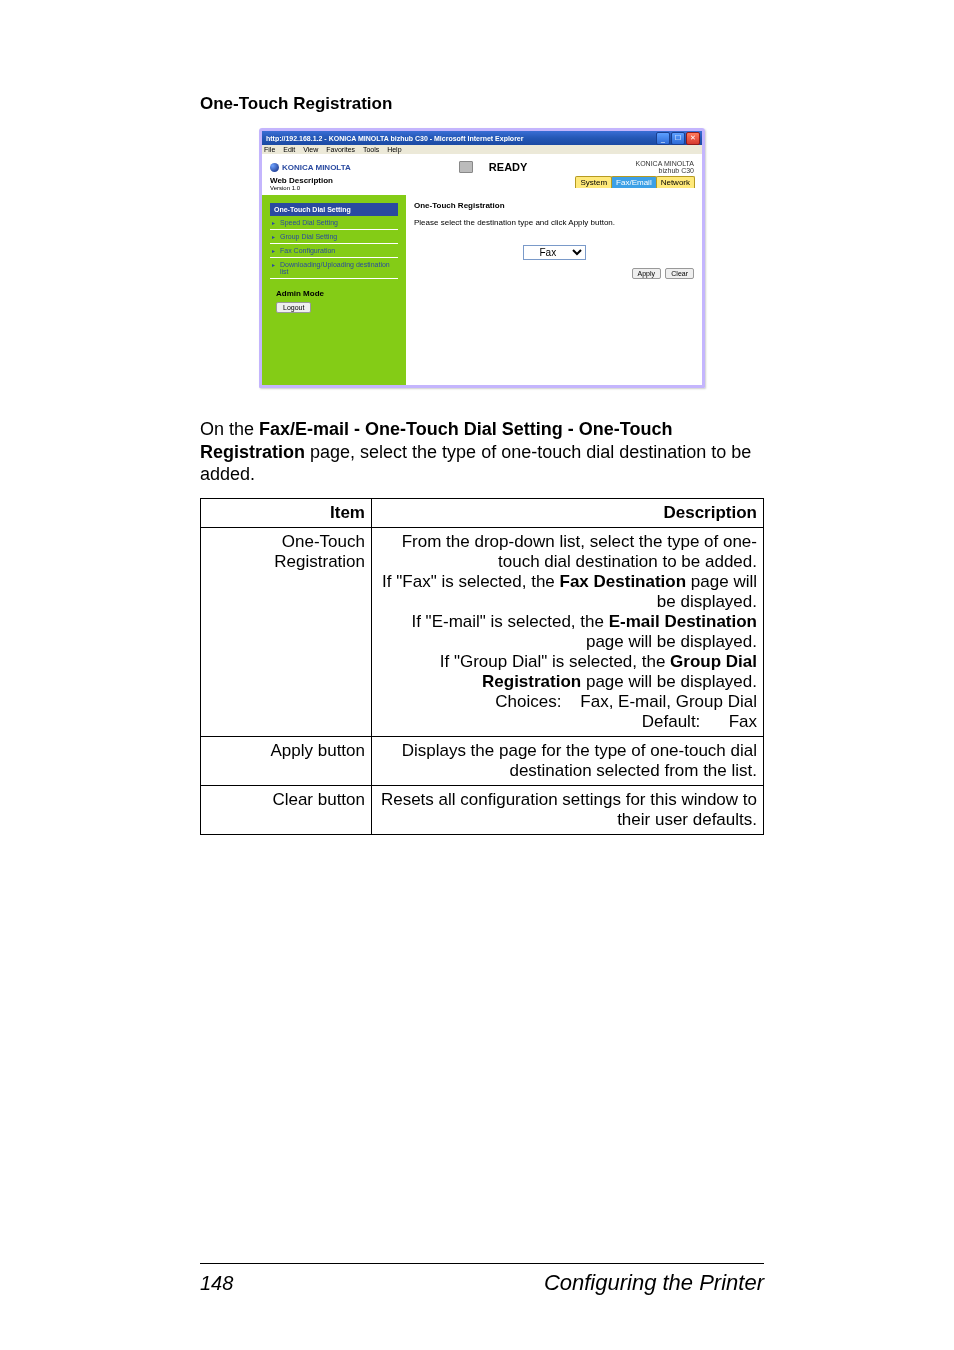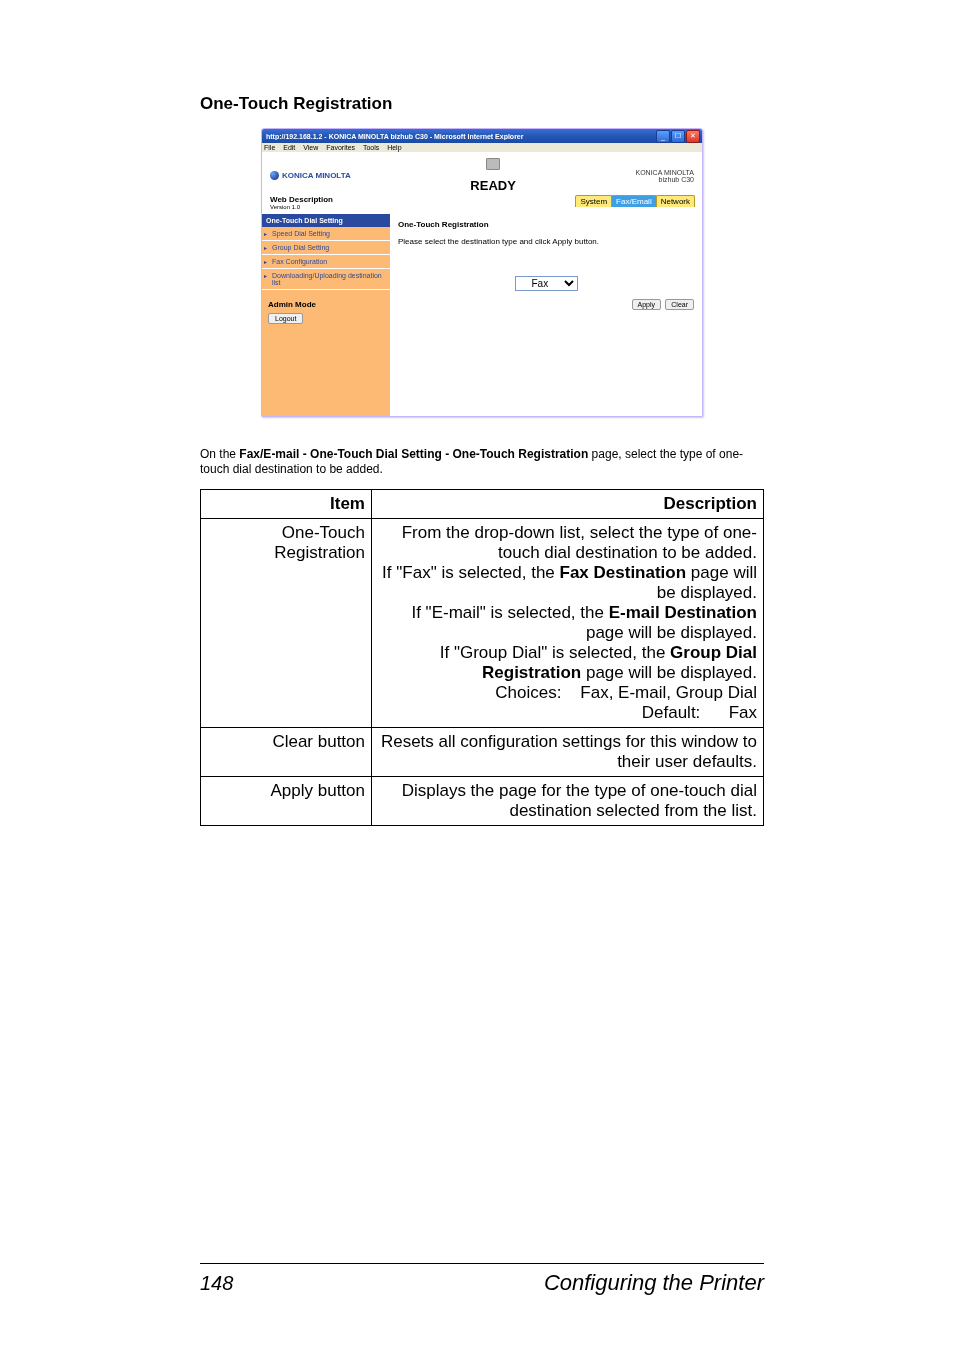--- a/index.html
+++ b/index.html
@@ -18,21 +18,21 @@
   }
   .section-title {
     font-weight: bold;
     font-size: 17px;
     margin-bottom: 14px;
   }
   
   .browser-window {
     width: 440px;
     margin: 0 auto 30px auto;
-    border: 1px solid #c4b5fd;
+    border: 3px solid #c4b5fd;
     border-radius: 3px 3px 1px 1px;
     box-shadow: 1px 1px 2px rgba(0,0,0,0.2);
     overflow: hidden;
     font-family: Tahoma, sans-serif;
   }
   .titlebar {
     display: flex;
     align-items: center;
     height: 14px;
     background: linear-gradient(to bottom, #3a6ed5 0%, #2457b5 50%, #1b4aa3 100%);
@@ -70,38 +70,38 @@
     padding:6px 8px 2px 8px;
   }
   .brand-left {
     display:flex; align-items:center; gap:3px;
     font-size:8px; font-weight:bold; color:#2a4aa0;
   }
   .brand-left .dot {
     width:9px;height:9px;border-radius:50%;
     background: radial-gradient(circle at 30% 30%, #6ea2ff 0%, #2a4aa0 70%);
   }
-  .status-center { display:flex;align-items:center;gap:8px;font-size:13px;font-weight:bold;flex-direction:column;}
+  .status-center { display:flex;align-items:center;gap:16px;font-size:11px;font-weight:bold;}
   .status-center .printer-ico{
     width:12px;height:10px;background:#bbb;border:1px solid #888;border-radius:1px;
   }
   .brand-right { font-size:7px; text-align:right; color:#333;}
   .brand-row2 { display:flex; justify-content:space-between; align-items:flex-start; padding:0 8px 4px 8px;}
   .brand-row2 .wc { font-size:8px; font-weight:bold;}
   .brand-row2 .wc .sub { font-size:6px; font-weight:normal; display:block;}
   .tabs-row { font-size:8px;padding-left:17px; }
   .tabs-row span { padding:1px 4px; border:1px solid #b69a20; border-bottom:none; border-radius:2px 2px 0 0; margin-right:-1px; display:inline-block;}
   .tabs-row .tab-sys { background:#ffe97a;}
   .tabs-row .tab-fax { background:#3da0e6; color:#fff;}
   .tabs-row .tab-net { background:#ffe97a;}
   .content-split { display:flex; }
   .sidebar {
     width:128px;
-    background:#fdba74;
-    padding:0;
+    background:#84cc16;
+    padding:8px;
     font-size:7px;
   }
   .sidebar .hdr {
     background:#2a4aa0; color:#fff; font-weight:bold; padding:3px 4px;
   }
   .sidebar .itm {
     padding:3px 4px 3px 10px; color:#2a4aa0; border-bottom:1px solid #fff; position:relative;
   }
   .sidebar .itm::before{
     content:"▸"; position:absolute; left:2px; color:#2a4aa0; font-size:6px; top:3px;
@@ -109,29 +109,29 @@
   .admin-mode-block{
     padding:10px 6px;
     font-size:8px;
   }
   .admin-mode-block .hdr2{font-weight:bold;margin-bottom:4px;}
   .logout-btn{
     font-size:7px;padding:1px 6px;border:1px solid #999;background:#efefef;border-radius:2px;
   }
   .main-pane { flex:1; padding:6px 8px; font-size:8px; background:#fff;}
   .main-pane .mp-title{font-weight:bold;margin-bottom:8px;}
-  .main-pane .mp-text{margin-bottom:20px;}
+  .main-pane .mp-text{margin-bottom:8px;}
   .mp-center{text-align:center;margin-bottom:8px;}
   .mp-select{font-size:10px;border:1px solid #7a9ac9;background:#fff;padding:0 12px;margin-top:10px;}
   .mp-btns{text-align:right;margin-top:4px;}
   .mp-btns button{font-size:7px;padding:1px 5px;border:1px solid #999;background:#efefef;border-radius:2px;margin-left:2px;}
 
   
   .para {
-    font-size: 12px;
+    font-size: 18px;
     margin: 0 0 12px 0;
     line-height: 1.25;
   }
   .para .b { font-weight: bold; }
 
   
   table.desc {
     border-collapse: collapse;
     width: 100%;
     font-size: 17px;
@@ -252,26 +252,26 @@
       <td>
         <span>From the drop-down list, select the type of one-touch dial destination to be added.</span><br>
         <span>If "Fax" is selected, the </span><span class="b" style="font-weight:bold">Fax Destination</span><span> page will be displayed.</span><br>
         <span>If "E-mail" is selected, the </span><span class="b" style="font-weight:bold">E-mail Destination</span><span> page will be displayed.</span><br>
         <span>If "Group Dial" is selected, the </span><span class="b" style="font-weight:bold">Group Dial Registration</span><span> page will be displayed.</span><br>
         <span>Choices:&nbsp;&nbsp;&nbsp;&nbsp;Fax, E-mail, Group Dial</span><br>
         <span>Default:&nbsp;&nbsp;&nbsp;&nbsp;&nbsp;&nbsp;Fax</span>
       </td>
     </tr>
     <tr>
+      <td>Apply button</td>
+      <td>Displays the page for the type of one-touch dial destination selected from the list.</td>
+    </tr>
+    <tr>
       <td>Clear button</td>
       <td>Resets all configuration settings for this window to their user defaults.</td>
-    </tr>
-    <tr>
-      <td>Apply button</td>
-      <td>Displays the page for the type of one-touch dial destination selected from the list.</td>
     </tr>
   </tbody>
     </table>
 
   <div class="footer">
     <span class="pg">148</span>
     <span class="ch">Configuring the Printer</span>
   </div>
 </div>
 

